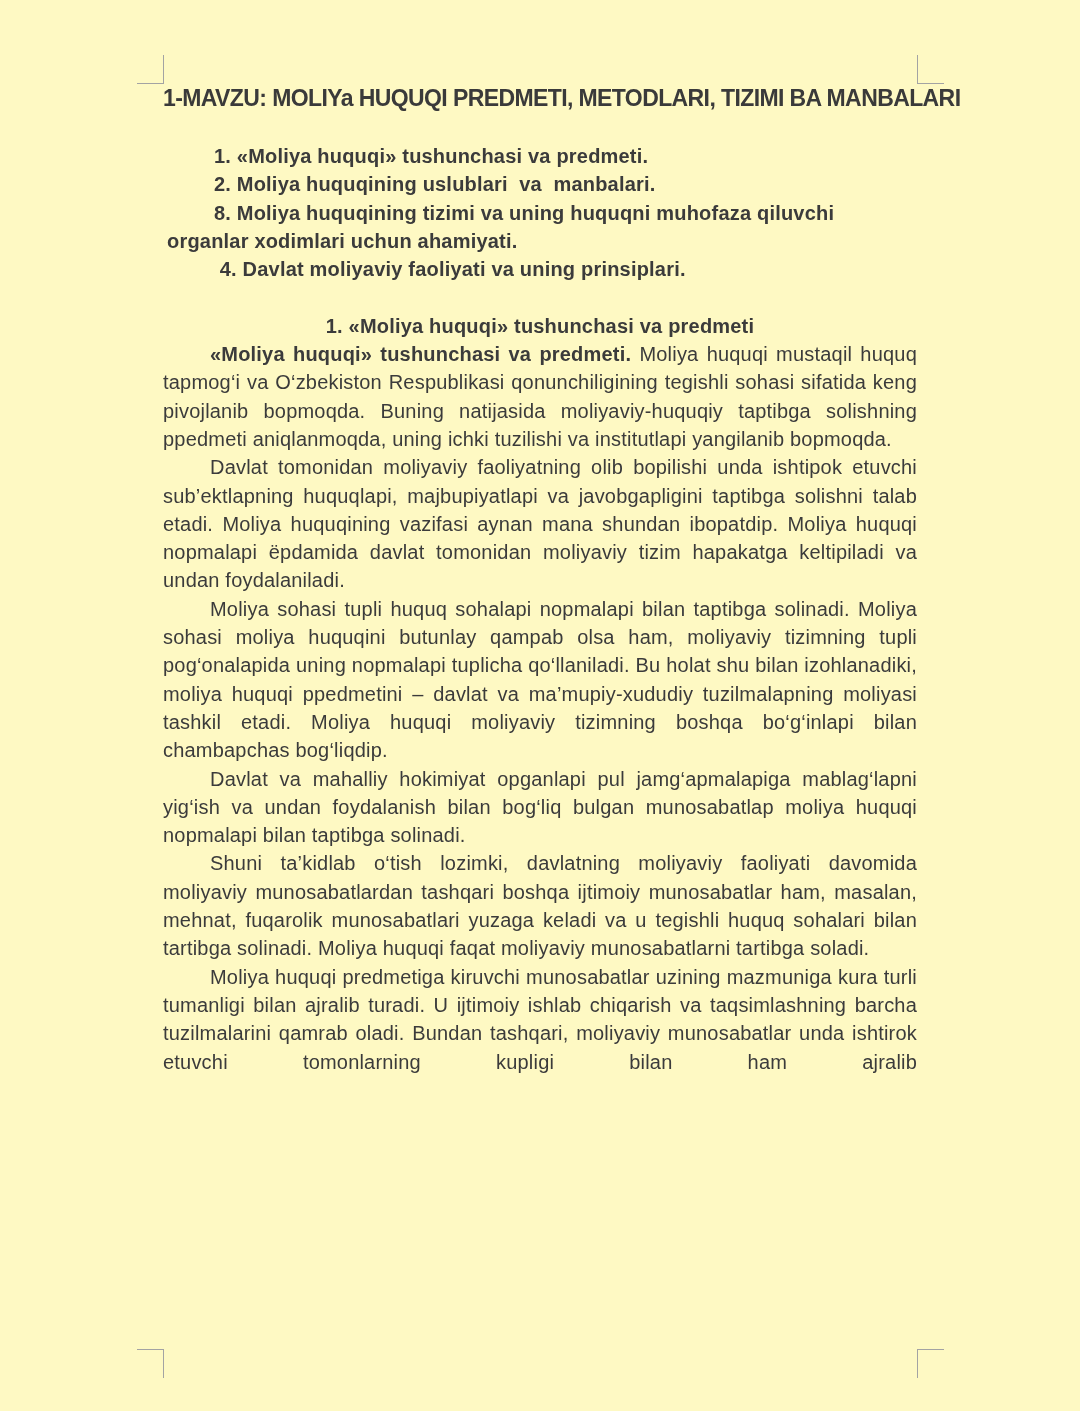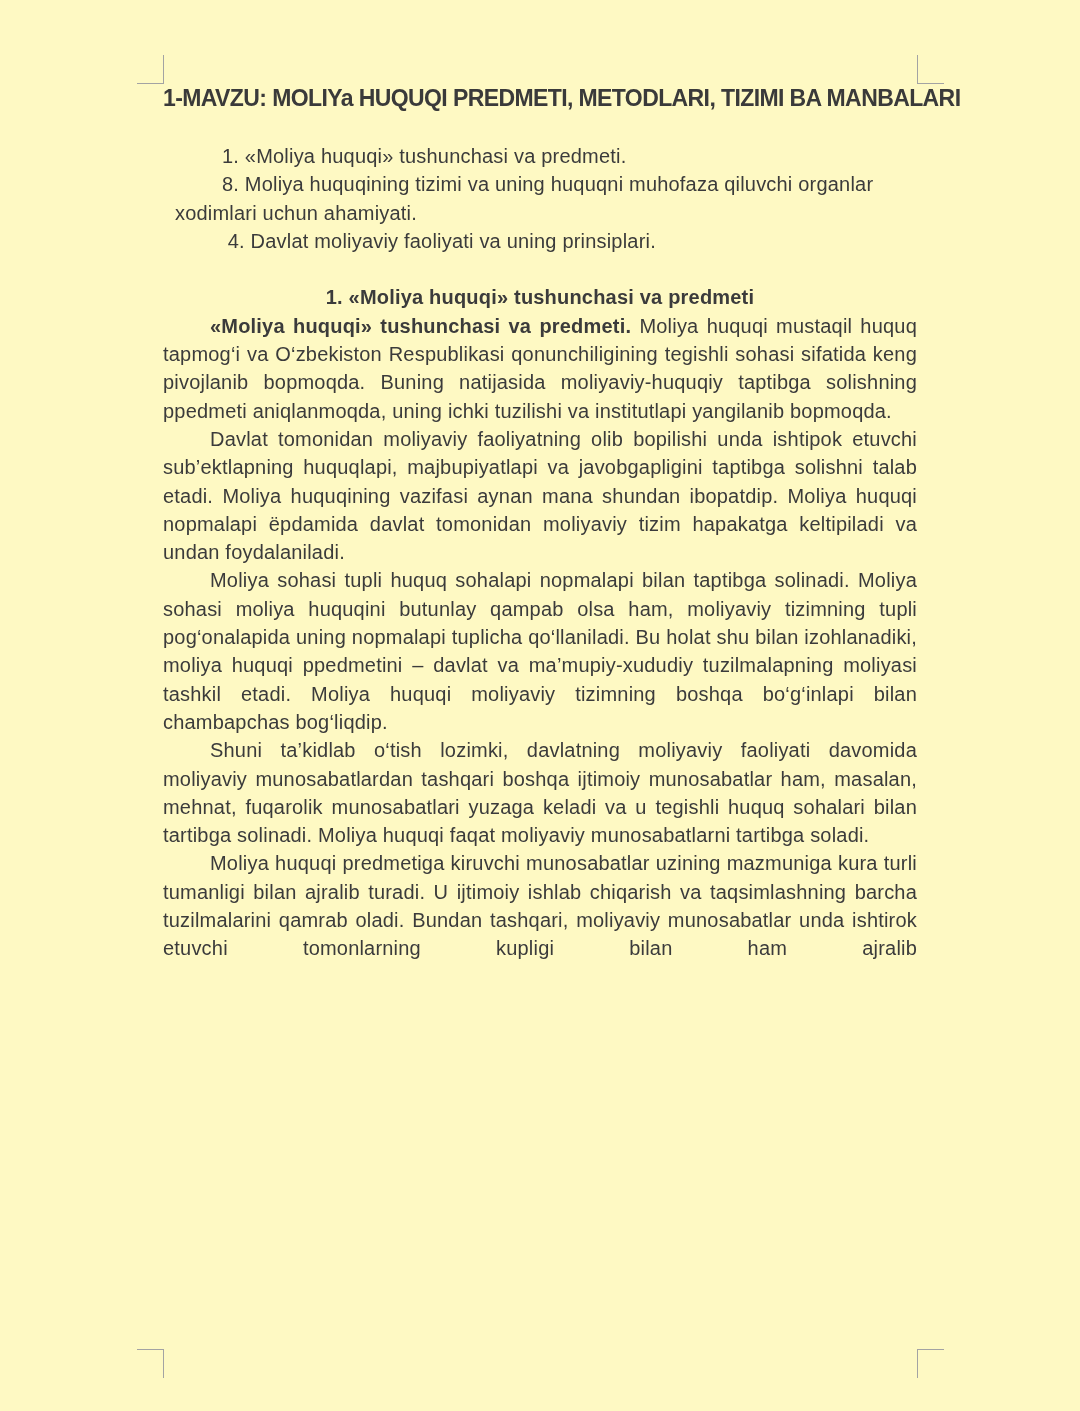--- a/index.html
+++ b/index.html
@@ -40,21 +40,21 @@
   .doc-title {
     font-size: 23px;
     font-weight: bold;
     letter-spacing: -0.6px;
     text-align: center;
     white-space: nowrap;
     line-height: 31px;
     margin: 0 0 28px 0;
     color: #3a3a3a;
   }
-  .toc { margin: 12px; }
+  .toc { margin: 4px; font-weight: bold; }
   .toc-item {
     margin: 0;
     text-indent: 47px;
     text-align: left;
     white-space: pre-wrap;
   }
   .section-heading {
     font-size: 20px;
     font-weight: bold;
     text-align: center;
@@ -78,33 +78,35 @@
   <div class="crop tr"></div>
   <div class="crop bl"></div>
   <div class="crop br"></div>
 
   <div class="content">
 
     <h1 class="doc-title">1-MAVZU: MOLIYa HUQUQI PREDMETI, METODLARI, TIZIMI BA MANBALARI</h1>
 
     <div class="toc">
       <p class="toc-item">1. «Moliya huquqi» tushunchasi va predmeti.</p>
+      <p class="toc-item">2. Moliya huquqining uslublari  va  manbalari.</p>
       <p class="toc-item">8. Moliya huquqining tizimi va uning huquqni muhofaza qiluvchi organlar xodimlari uchun ahamiyati.</p>
       <p class="toc-item"> 4. Davlat moliyaviy faoliyati va uning prinsiplari.</p>
     </div>
 
     <h2 class="section-heading">1. «Moliya huquqi» tushunchasi va predmeti</h2>
 
     <p class="para"><span class="lead">«Moliya huquqi» tushunchasi va predmeti.</span><span> Moliya huquqi mustaqil huquq tapmog‘i va O‘zbekiston Respublikasi qonunchiligining tegishli sohasi sifatida keng pivojlanib bopmoqda. Buning natijasida moliyaviy-huquqiy taptibga solishning ppedmeti aniqlanmoqda, uning ichki tuzilishi va institutlapi yangilanib bopmoqda.</span></p>
 
 
     <p class="para">Davlat tomonidan moliyaviy faoliyatning olib bopilishi unda ishtipok etuvchi sub’ektlapning huquqlapi, majbupiyatlapi va javobgapligini taptibga solishni talab etadi. Moliya huquqining vazifasi aynan mana shundan ibopatdip. Moliya huquqi nopmalapi ëpdamida davlat tomonidan moliyaviy tizim hapakatga keltipiladi va undan foydalaniladi.</p>
 
     <p class="para">Moliya sohasi tupli huquq sohalapi nopmalapi bilan taptibga solinadi. Moliya sohasi moliya huquqini butunlay qampab olsa ham, moliyaviy tizimning tupli pog‘onalapida uning nopmalapi tuplicha qo‘llaniladi. Bu holat shu bilan izohlanadiki, moliya huquqi ppedmetini – davlat va ma’mupiy-xududiy tuzilmalapning moliyasi tashkil etadi. Moliya huquqi moliyaviy tizimning boshqa bo‘g‘inlapi bilan chambapchas bog‘liqdip.</p>
 
+    <p class="para">Davlat va mahalliy hokimiyat opganlapi pul jamg‘apmalapiga mablag‘lapni yig‘ish va undan foydalanish bilan bog‘liq bulgan munosabatlap moliya huquqi nopmalapi bilan taptibga solinadi.</p>
 
     <p class="para">Shuni ta’kidlab o‘tish lozimki, davlatning moliyaviy faoliyati davomida moliyaviy munosabatlardan tashqari boshqa ijtimoiy munosabatlar ham, masalan, mehnat, fuqarolik munosabatlari yuzaga keladi va u tegishli huquq sohalari bilan tartibga solinadi. Moliya huquqi faqat moliyaviy munosabatlarni tartibga soladi.</p>
 
 
     <p class="para continues">Moliya huquqi predmetiga kiruvchi munosabatlar uzining mazmuniga kura turli tumanligi bilan ajralib turadi. U ijtimoiy ishlab chiqarish va taqsimlashning barcha tuzilmalarini qamrab oladi. Bundan tashqari, moliyaviy munosabatlar unda ishtirok etuvchi tomonlarning kupligi bilan ham ajralib</p>
 
   </div>
 </div>
 
 </body></html>

